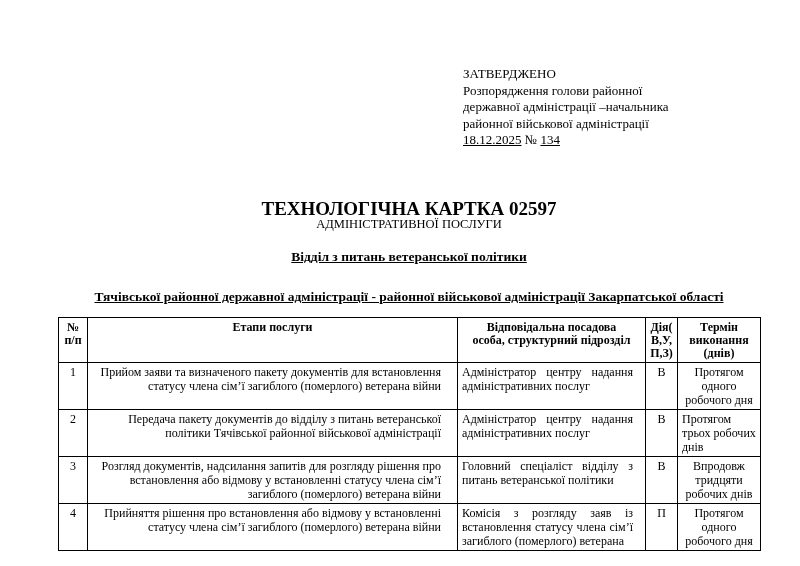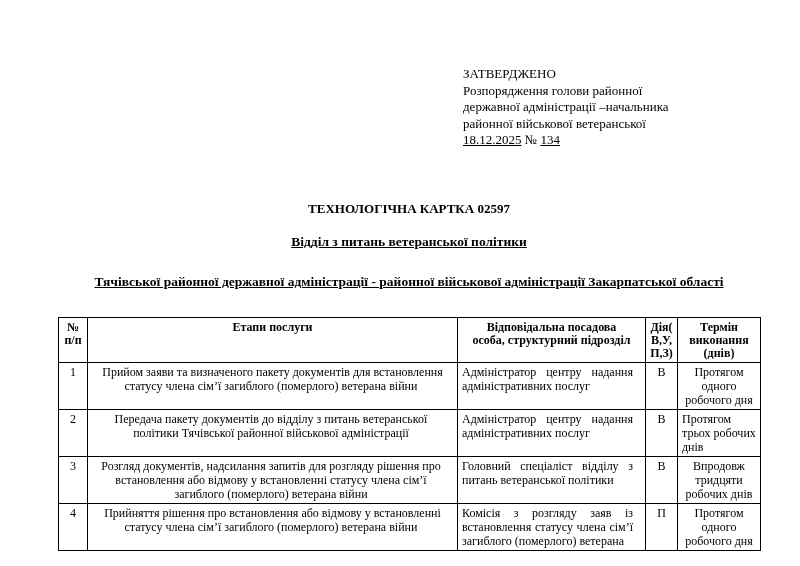--- a/index.html
+++ b/index.html
@@ -25,21 +25,21 @@
   .u { text-decoration: underline; }
 
   
   .titleblock {
     position: absolute;
     left: 58px; top: 201px;
     width: 702px;
     text-align: center;
   }
   .b { font-weight: bold; }
-  .t1 { font-size: 13px; line-height: 15px; }
+  .t1 { font-size: 19px; line-height: 15px; }
   .t2 { font-size: 12.5px; line-height: 14px; margin-top: 1px; }
   .t3 { font-size: 13.5px; line-height: 15px; margin-top: 1px; }
   .t4 { font-size: 13.5px; line-height: 16px; margin-top: 18px; }
   .t5 { font-size: 13.5px; line-height: 16px; white-space: nowrap; margin-top: 24px; }
   .t6 { font-size: 11px; line-height: 13px; margin-top: 1px; }
 
   
   table.steps {
     position: absolute;
     left: 58px; top: 317px;
@@ -61,41 +61,42 @@
     white-space: pre-line;
     line-height: 13px;
     padding-top: 3px;
   }
   thead tr { height: 41px; }
   tbody tr:nth-child(1) { height: 40px; }
   tbody tr:nth-child(2) { height: 40px; }
   tbody tr:nth-child(3) { height: 42px; }
   tbody tr:nth-child(4) { height: 44px; }
   td.c-num    { text-align: center; }
-  td.c-stage  { text-align: center; white-space: pre-wrap; padding-left: 4px; padding-right: 7px; }
+  td.c-stage  { text-align: right; white-space: pre-wrap; padding-left: 4px; padding-right: 16px; }
   td.c-resp   { text-align: justify; padding-left: 4px; padding-right: 12px; }
   td.c-action { text-align: center; }
   td.c-term   { text-align: center; padding-left: 2px; padding-right: 2px; }
   td.c-term.left { text-align: left; padding-left: 4px; }
 </style>
 </head>
 <body>
 
 <div class="page">
 
   <div class="approval">
     <div>ЗАТВЕРДЖЕНО</div>
     <div>Розпорядження голови районної</div>
     <div>державної адміністрації –начальника</div>
-    <div>районної військової ветеранської</div>
+    <div>районної військової адміністрації</div>
     <div><span class="u">18.12.2025</span> <span>№</span> <span class="u">134</span></div>
   </div>
 
   <div class="titleblock">
     <div class="t1 b">ТЕХНОЛОГІЧНА КАРТКА 02597</div>
+    <div class="t2">АДМІНІСТРАТИВНОЇ ПОСЛУГИ</div>
     <div class="t4 b u">Відділ з питань ветеранської політики</div>
     <div class="t5 b u">Тячівської районної державної адміністрації - районної військової адміністрації Закарпатської області</div>
   </div>
 
   <table class="steps">
     <colgroup>
       <col style="width:29px">
       <col style="width:370px">
       <col style="width:188px">
       <col style="width:32px">

